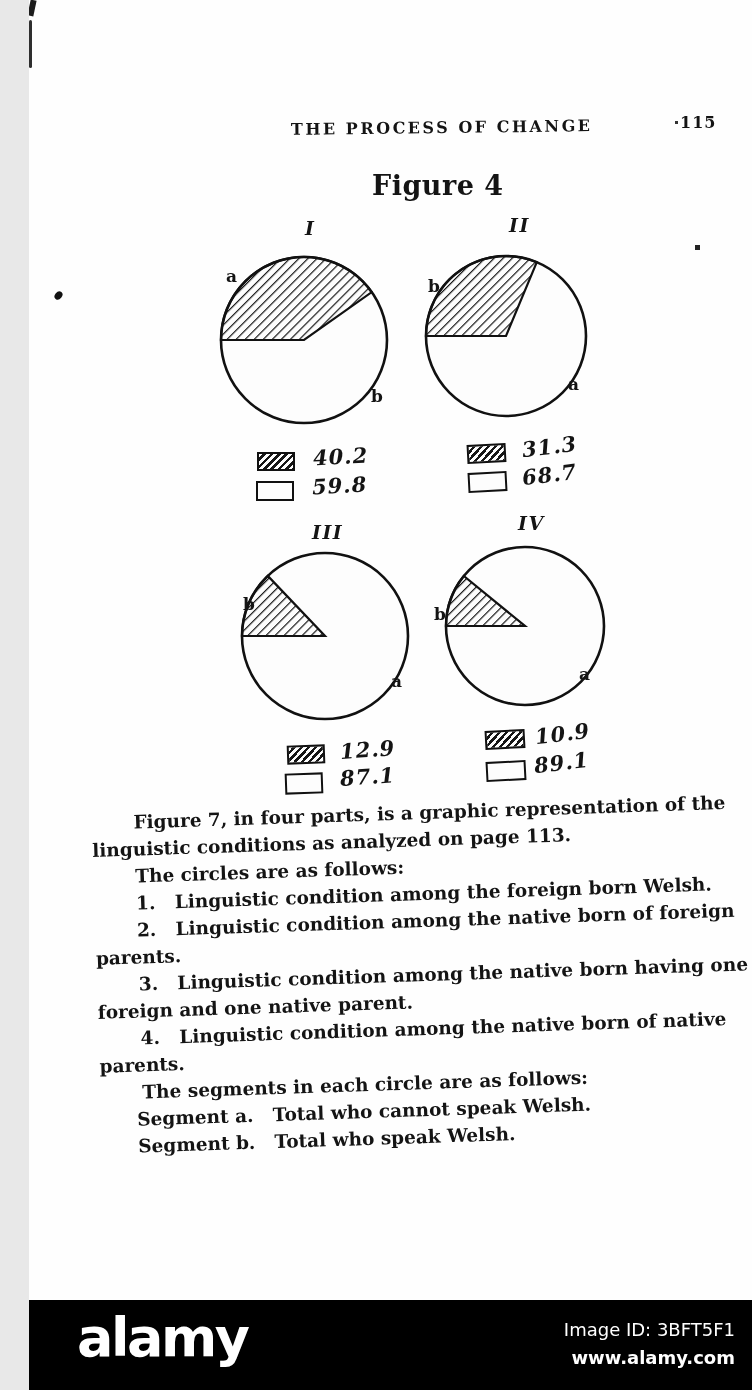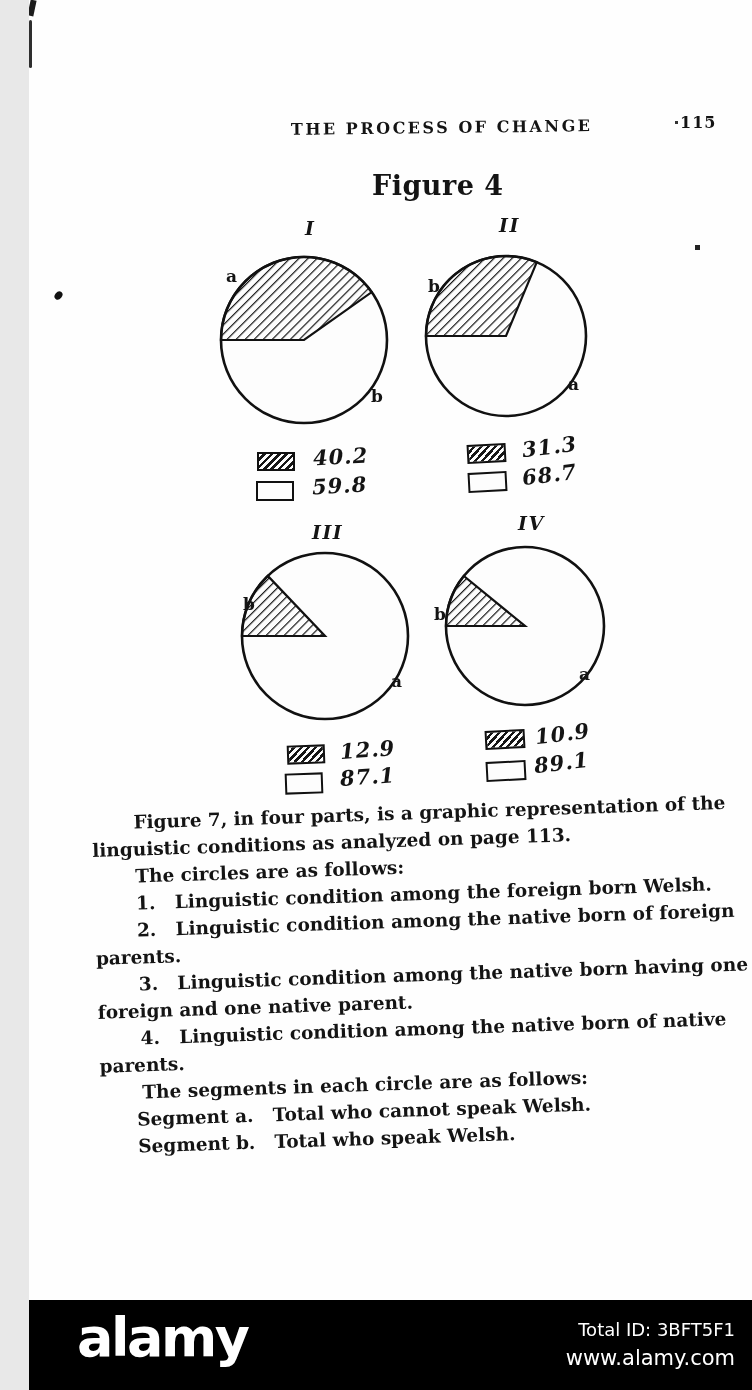--- a/index.html
+++ b/index.html
@@ -37,21 +37,21 @@
   .dot-b{left:666px;top:245px;width:5px;height:5px;background:#232323;}
   .dot-c{left:646px;top:121px;width:3px;height:3px;background:#333;}
 
   
   .wm-bar{left:0;top:1300px;width:752px;height:90px;background:#000;}
   .wm-logo{position:absolute;left:48px;top:6px;color:#fff;font-family:"DejaVu Sans",sans-serif;
            font-weight:700;font-size:54px;letter-spacing:-2.5px;}
   .wm-right{position:absolute;right:46px;top:16px;text-align:right;color:#fff;
             font-family:"DejaVu Sans",sans-serif;line-height:28px;}
   .wm-id{display:block;font-size:18px;}
-  .wm-url{display:block;font-size:21px;font-weight:400;}
+  .wm-url{display:block;font-size:18px;font-weight:700;}
 </style>
 </head>
 <body>
 
 <div class="page">
 
   <span class="abs running-title" style="left:262px;top:118px;">THE PROCESS OF CHANGE</span>
   <span class="abs page-number" style="left:651px;top:113px;text-align:right;">115</span>
   <h2 class="abs fig-title" style="left:343px;top:170px;">Figure 4</h2>
 
@@ -61,21 +61,21 @@
         <pattern id="h0" width="6.4" height="6.4" patternUnits="userSpaceOnUse" patternTransform="rotate(45)">
       <line x1="0" y1="0" x2="0" y2="6.4" stroke="#161616" stroke-width="2.4"></line>
         </pattern>
       </defs>
     <circle class="rim" cx="89" cy="89" r="83"></circle>
     <path class="wedge" fill="url(#h0)" d="M 89 89 L 6 89 A 83 83 0 0 1 156.8 41.1 Z"></path>
   </svg>
   <span class="abs seg-label" style="left:197px;top:266px;">a</span>
   <span class="abs seg-label" style="left:342px;top:386px;">b</span>
 
-  <span class="abs numeral" style="left:470px;top:214px;">II</span>
+  <span class="abs numeral" style="left:480px;top:214px;">II</span>
   <svg class="abs pie" style="left:391px;top:250px;" width="172" height="172">
     <defs>
         <pattern id="h1" width="6.4" height="6.4" patternUnits="userSpaceOnUse" patternTransform="rotate(45)">
       <line x1="0" y1="0" x2="0" y2="6.4" stroke="#161616" stroke-width="2.4"></line>
         </pattern>
       </defs>
     <circle class="rim" cx="86" cy="86" r="80"></circle>
     <path class="wedge" fill="url(#h1)" d="M 86 86 L 6 86 A 80 80 0 0 1 116.8 12.2 Z"></path>
   </svg>
   <span class="abs seg-label" style="left:399px;top:276px;">b</span>
@@ -145,18 +145,18 @@
 
   <div class="abs smudge1"></div>
   <div class="abs smudge2"></div>
   <div class="abs dot-a"></div>
   <div class="abs dot-b"></div>
   <div class="abs dot-c"></div>
 
   <div class="abs wm-bar">
     <span class="wm-logo">alamy</span>
     <div class="wm-right">
-      <span class="wm-id">Total ID: 3BFT5F1</span>
+      <span class="wm-id">Image ID: 3BFT5F1</span>
       <span class="wm-url">www.alamy.com</span>
     </div>
   </div>
 
 </div>
 
 </body></html>

